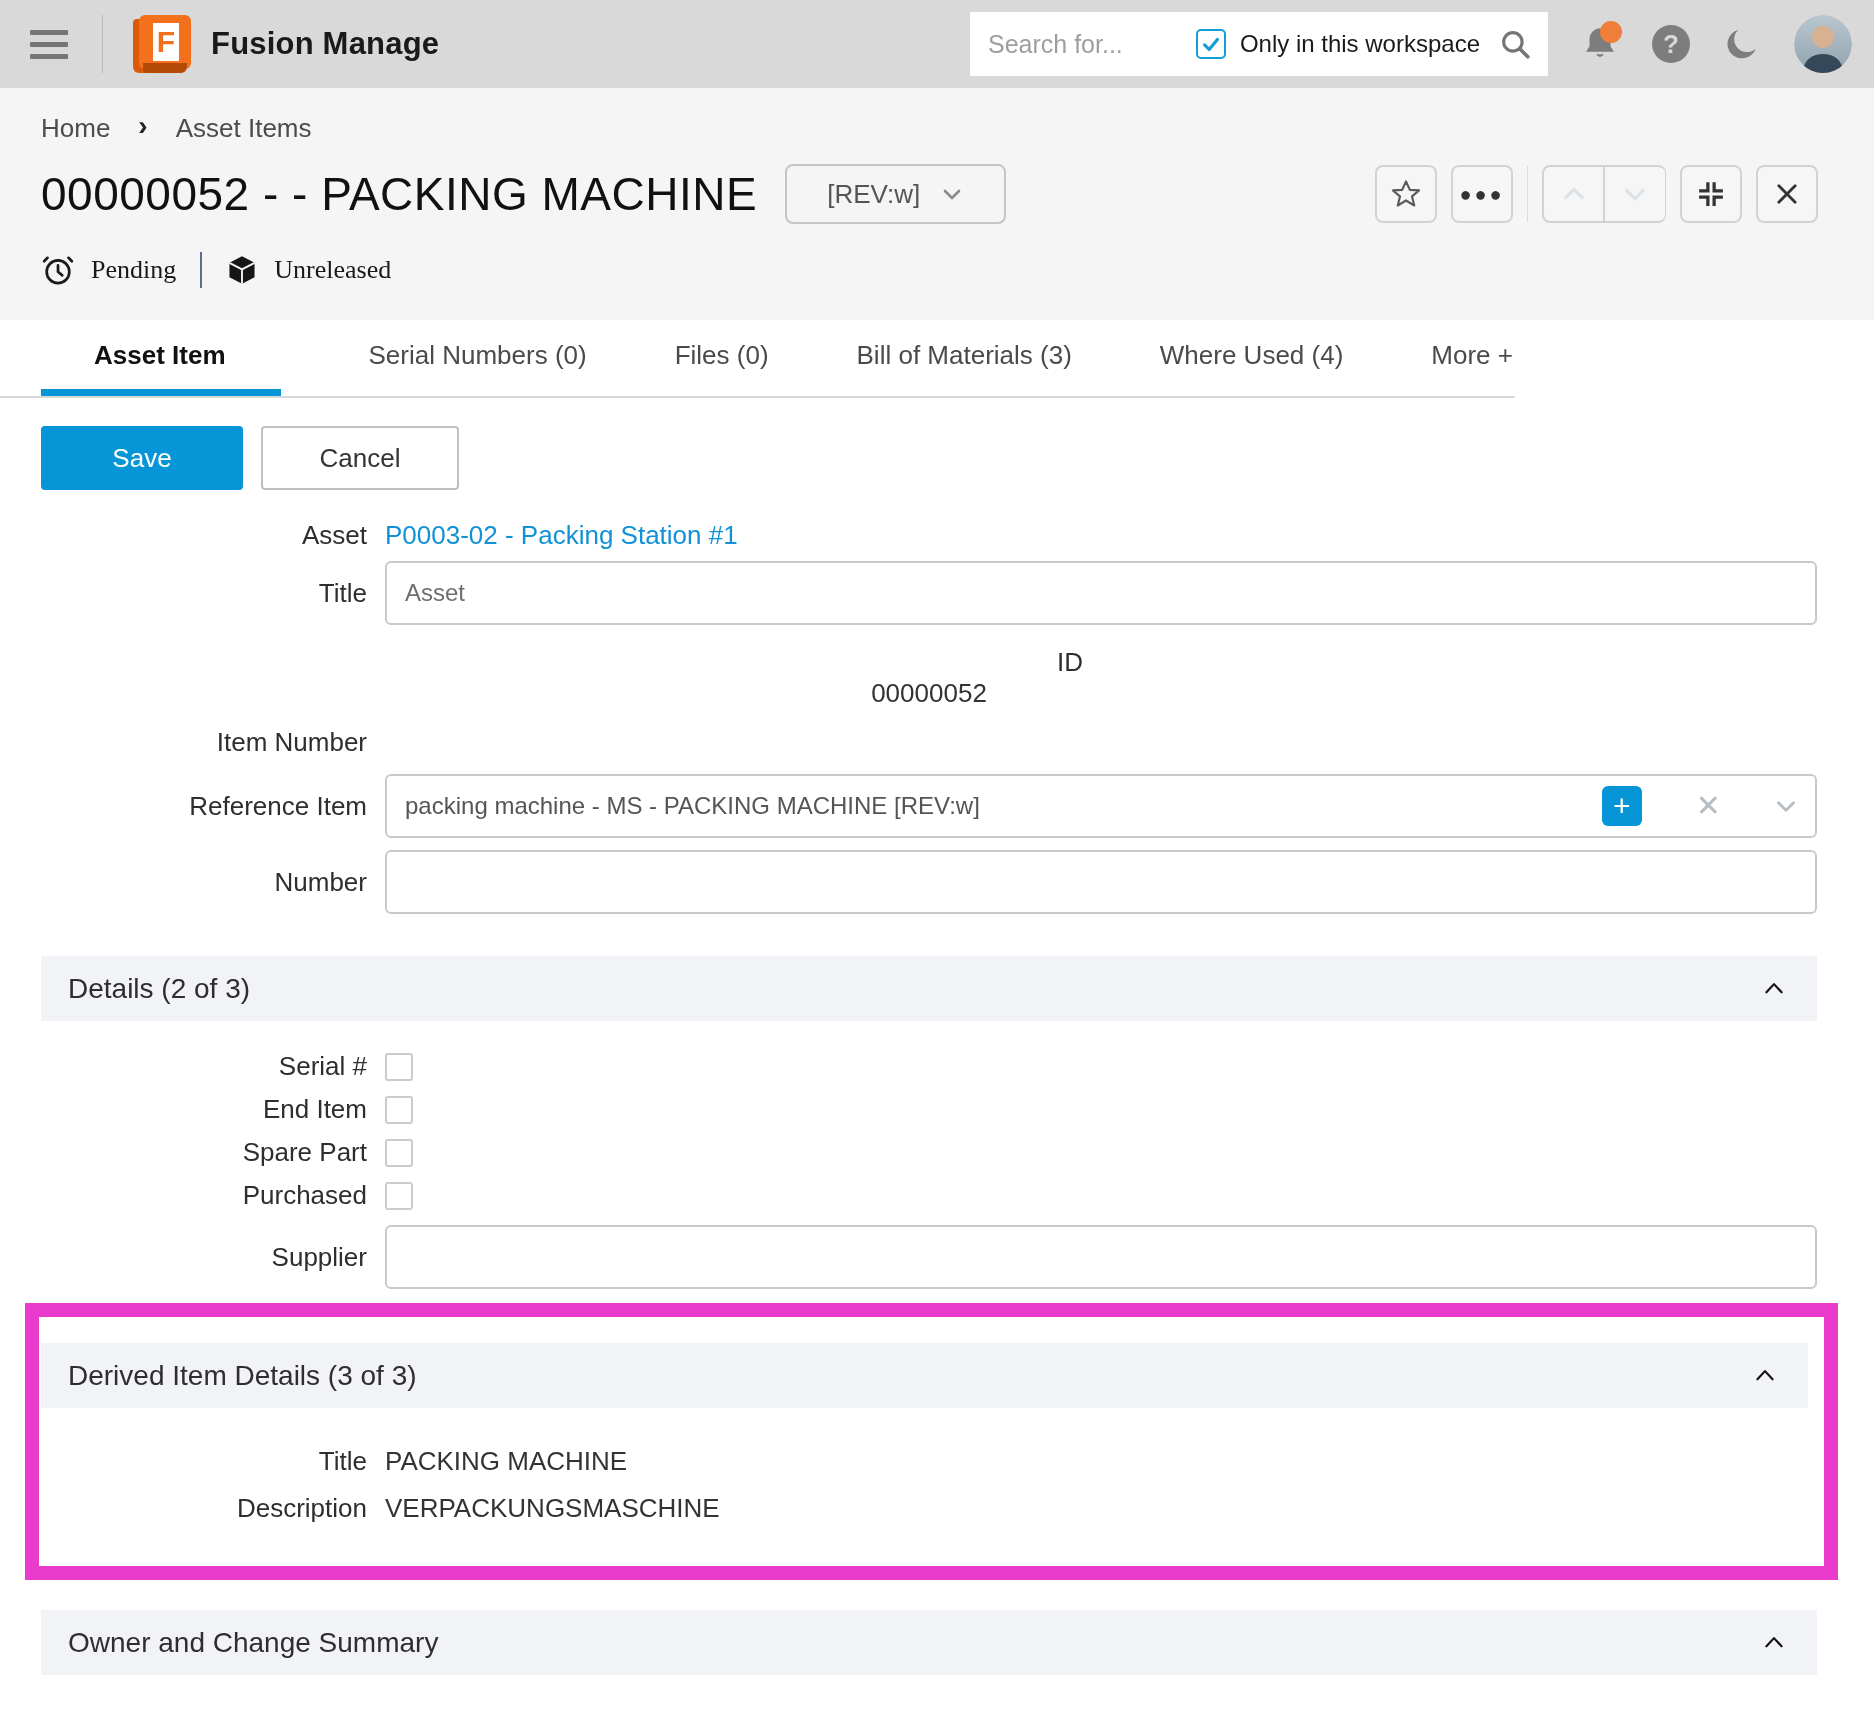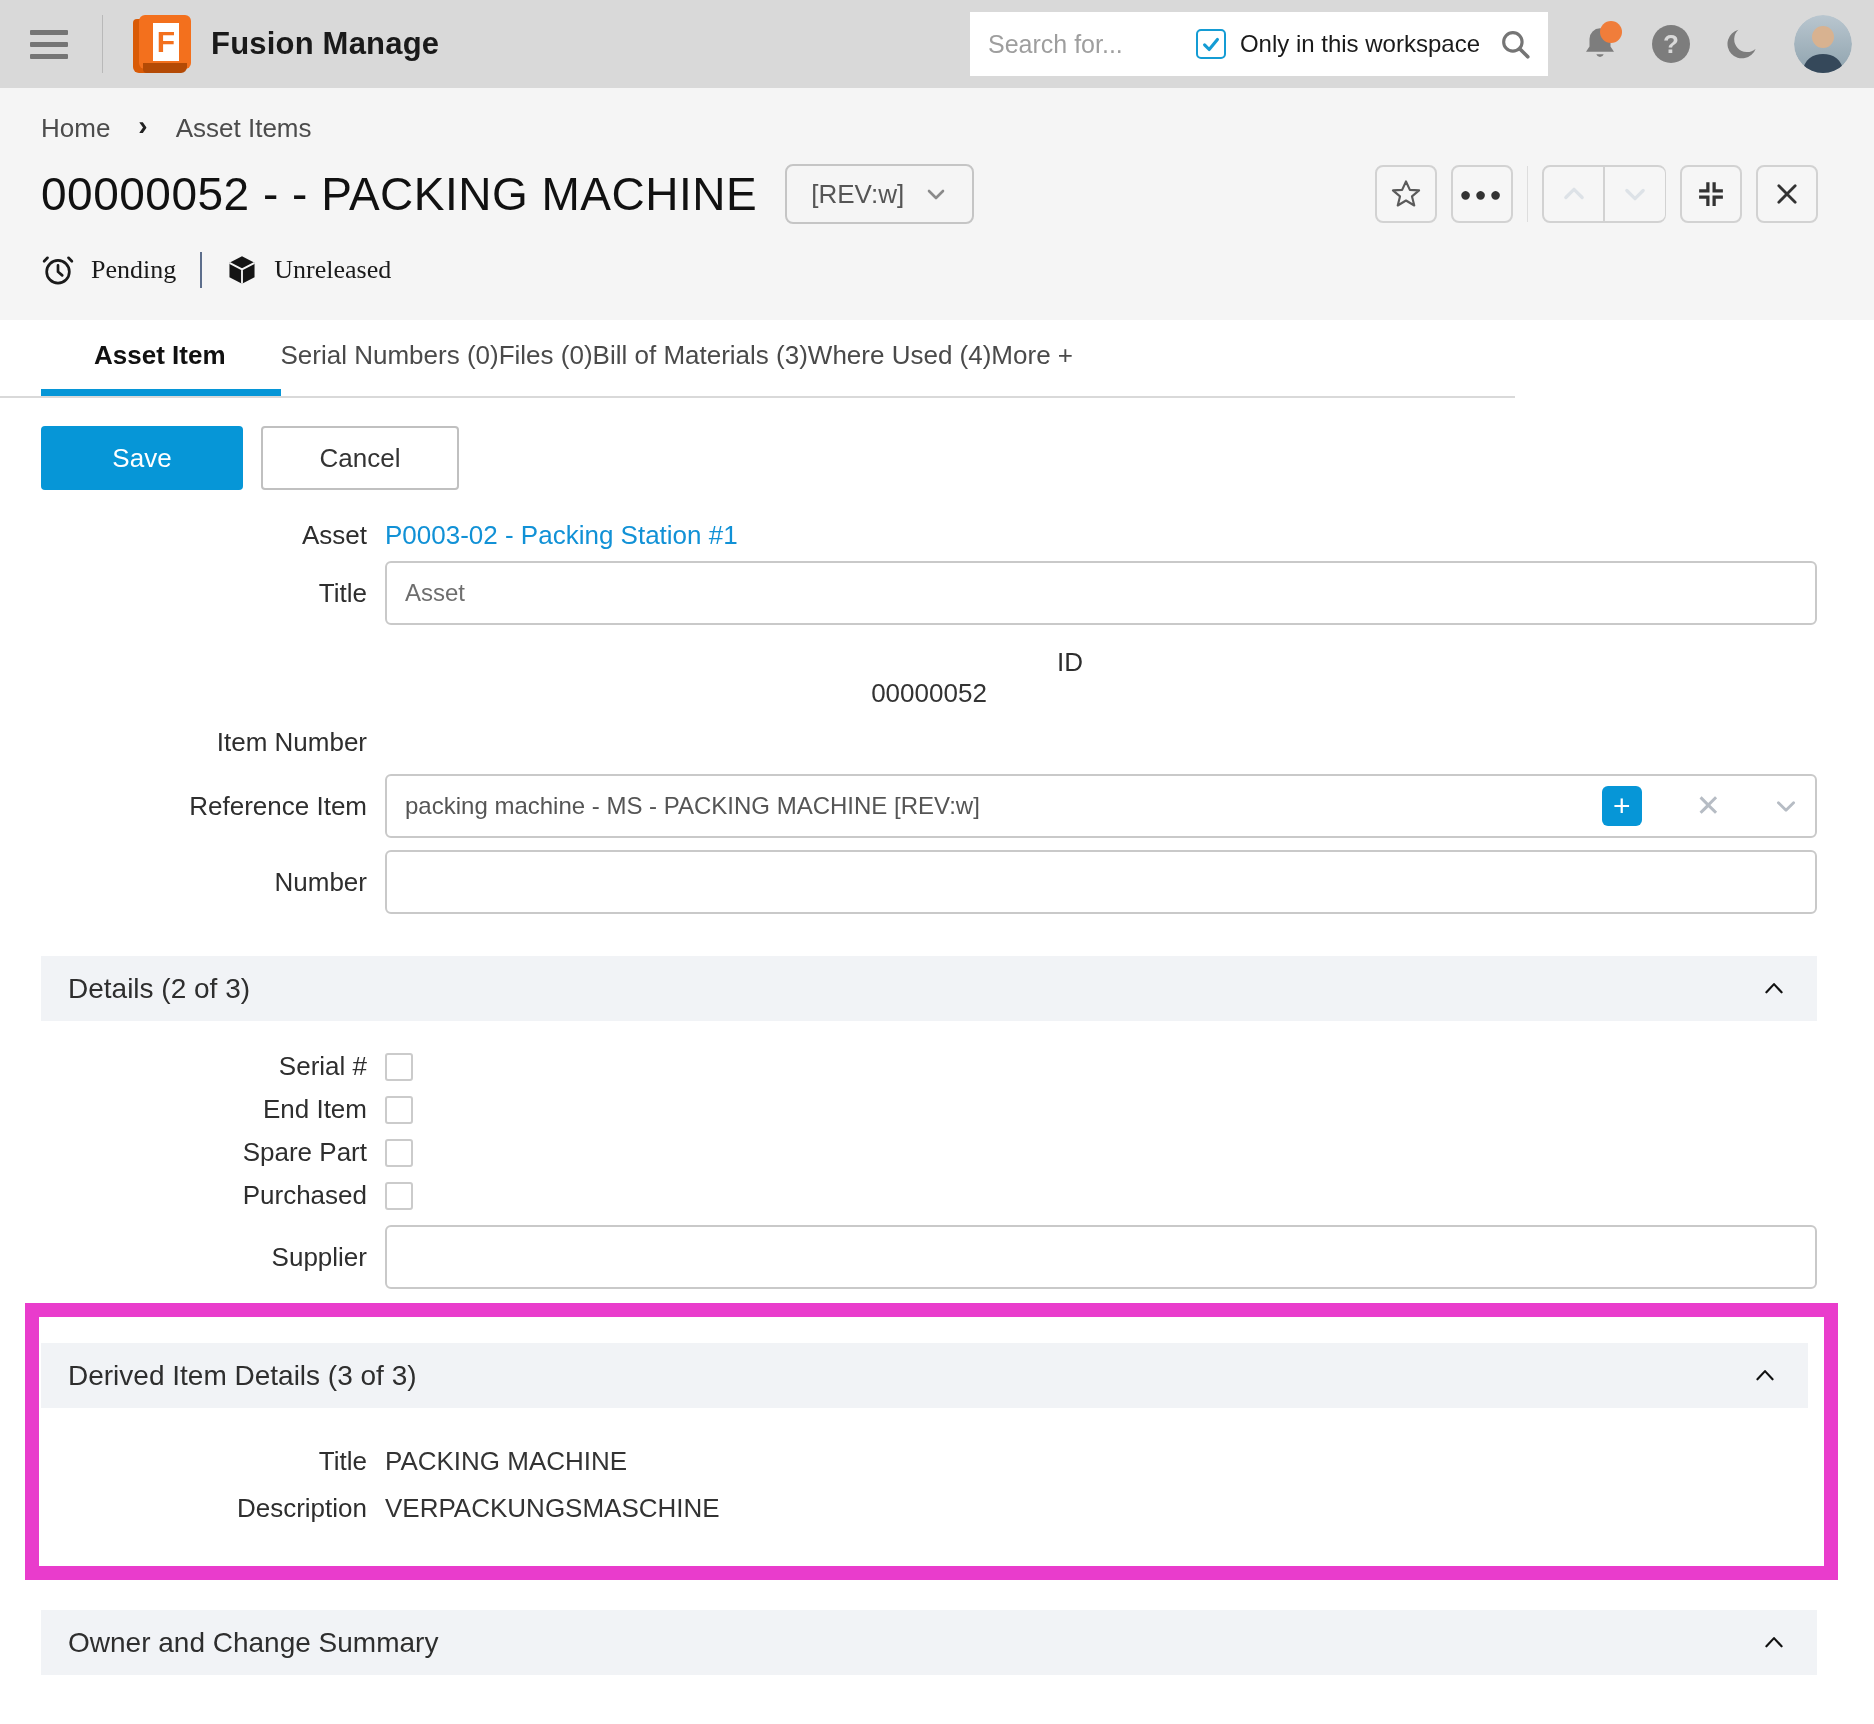--- a/index.html
+++ b/index.html
@@ -33,37 +33,37 @@
                  font-size:26px; font-weight:bold; cursor:pointer; }
   .avatar { width:58px; height:58px; border-radius:50%; overflow:hidden; cursor:pointer; }
 
   
   .page-head { background:#f5f5f5; padding:24px 56px 0 41px; }
   .breadcrumb { display:flex; align-items:center; gap:28px; font-size:26px; color:#4c4c4c; }
   .crumb { cursor:pointer; }
   .crumb-sep { font-size:28px; font-weight:bold; color:#222; line-height:1; padding-bottom:4px; }
   .title-row { display:flex; align-items:center; margin-top:20px; }
   h1.record-title { font-size:46px; font-weight:400; color:#111; letter-spacing:0.5px; white-space:nowrap; }
-  .rev-btn { margin-left:28px; height:60px; padding:0 24px; background:#f5f5f5; border:2px solid #c5c5c5; border-radius:8px;
+  .rev-btn { margin-left:28px; height:60px; padding:0 40px; background:#f5f5f5; border:2px solid #c5c5c5; border-radius:8px;
              display:flex; align-items:center; gap:20px; font-size:26px; color:#555; cursor:pointer; }
   .title-actions { display:flex; align-items:center; margin-left:auto; }
   .icon-btn { width:62px; height:58px; background:#f6f6f6; border:2px solid #d2d2d2; border-radius:8px;
               display:flex; align-items:center; justify-content:center; cursor:pointer; margin-left:14px; }
   .icon-btn.dots { font-size:20px; letter-spacing:3px; color:#333; font-weight:bold; }
   .nav-group { display:flex; margin-left:14px; }
   .nav-group .icon-btn { margin-left:0; border-radius:0; border-right-width:1px; }
   .nav-group .icon-btn:first-child { border-radius:8px 0 0 8px; border-right-width:1px; }
   .nav-group .icon-btn:last-child { border-radius:0 8px 8px 0; border-left-width:1px; }
   .act-divider { width:1px; height:56px; background:#ddd; margin-left:14px; }
   .status-row { display:flex; align-items:center; margin-top:28px; padding-bottom:32px; font-size:26px; color:#1a1a1a; }
   .status-row .txt { margin-left:16px;font-family:Liberation Serif, serif; }
   .status-divider { width:2px; height:36px; background:#5d6e8c; margin:0 24px; }
 
   
-  .tabbar { background:#fff; border-bottom:2px solid #d9d9d9; display:flex; justify-content:flex-start;
+  .tabbar { background:#fff; border-bottom:2px solid #d9d9d9; display:flex; justify-content:space-between;
             width:1515px; padding:0 2px 0 41px; height:78px; }
   .tab { position:relative; display:flex; align-items:center; padding:0 0 6px 0; font-size:26px; color:#4a4a4a; cursor:pointer; white-space:nowrap; }
   .tab.active { color:#111; font-weight:bold; padding:0 55px 6px 53px; }
   .tab.active::after { content:""; position:absolute; left:0; right:0; bottom:0; height:7px; background:#0696d7; }
 
   
   .content { padding:0 57px 0 41px; }
   .btn-row { margin-top:28px; display:flex; gap:18px; }
   .btn { height:64px; border-radius:4px; font-size:26px; display:flex; align-items:center; justify-content:center; cursor:pointer;
          font-family:"Liberation Sans","DejaVu Sans",sans-serif; }

